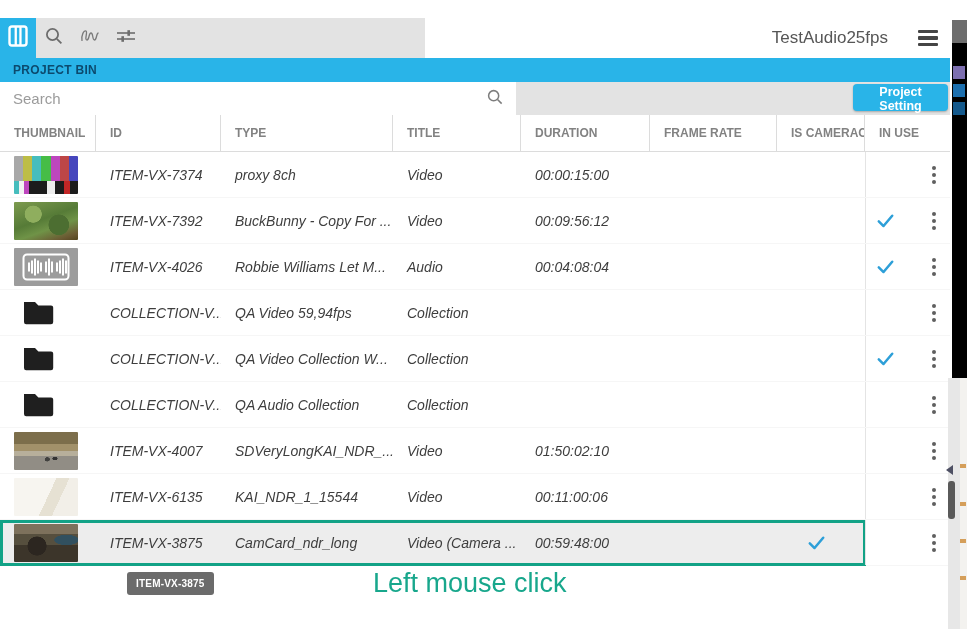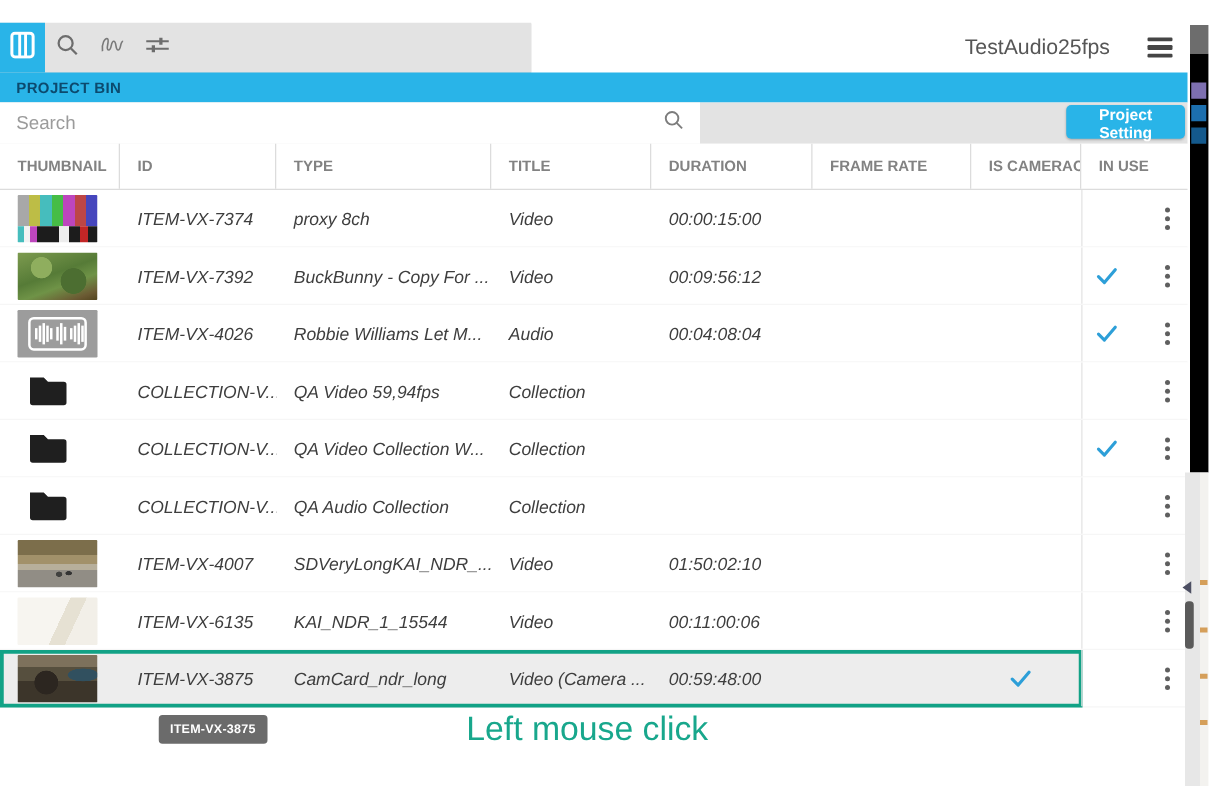--- a/index.html
+++ b/index.html
@@ -19,21 +19,21 @@
              display:flex;flex-direction:column;justify-content:space-between;cursor:pointer;}
   .hamburger div{height:3.2px;background:#454545;border-radius:1px;}
 
   
   .panel-header{position:absolute;left:0;top:40px;width:950px;height:24px;background:#29b4e8;
                 color:#0c4a6e;font-size:12px;font-weight:bold;letter-spacing:.3px;
                 display:flex;align-items:center;padding-left:13px;box-sizing:border-box;}
 
   
   .search-row{position:absolute;left:0;top:64px;width:950px;height:33px;background:#e3e3e3;}
-  .search-box{position:absolute;left:0;top:0;width:560px;height:33px;background:#fff;
+  .search-box{position:absolute;left:0;top:0;width:516px;height:33px;background:#fff;
               display:flex;align-items:center;padding:0 12px 0 13px;box-sizing:border-box;}
   .search-box .placeholder{flex:1;color:#9b9b9b;font-size:15px;}
   .btn-project-setting{position:absolute;left:853px;top:2px;width:95px;height:27px;
               background:#29b4e8;border:none;border-radius:4px;color:#fff;
               font-family:"Liberation Sans",sans-serif;font-size:12.5px;font-weight:bold;
               box-shadow:0 1px 2px rgba(0,0,0,.25);cursor:pointer;}
 
   
   .thead{position:absolute;left:0;top:97px;width:950px;height:37px;display:grid;
          grid-template-columns:96px 125px 172px 128px 129px 127px 88px 85px;

